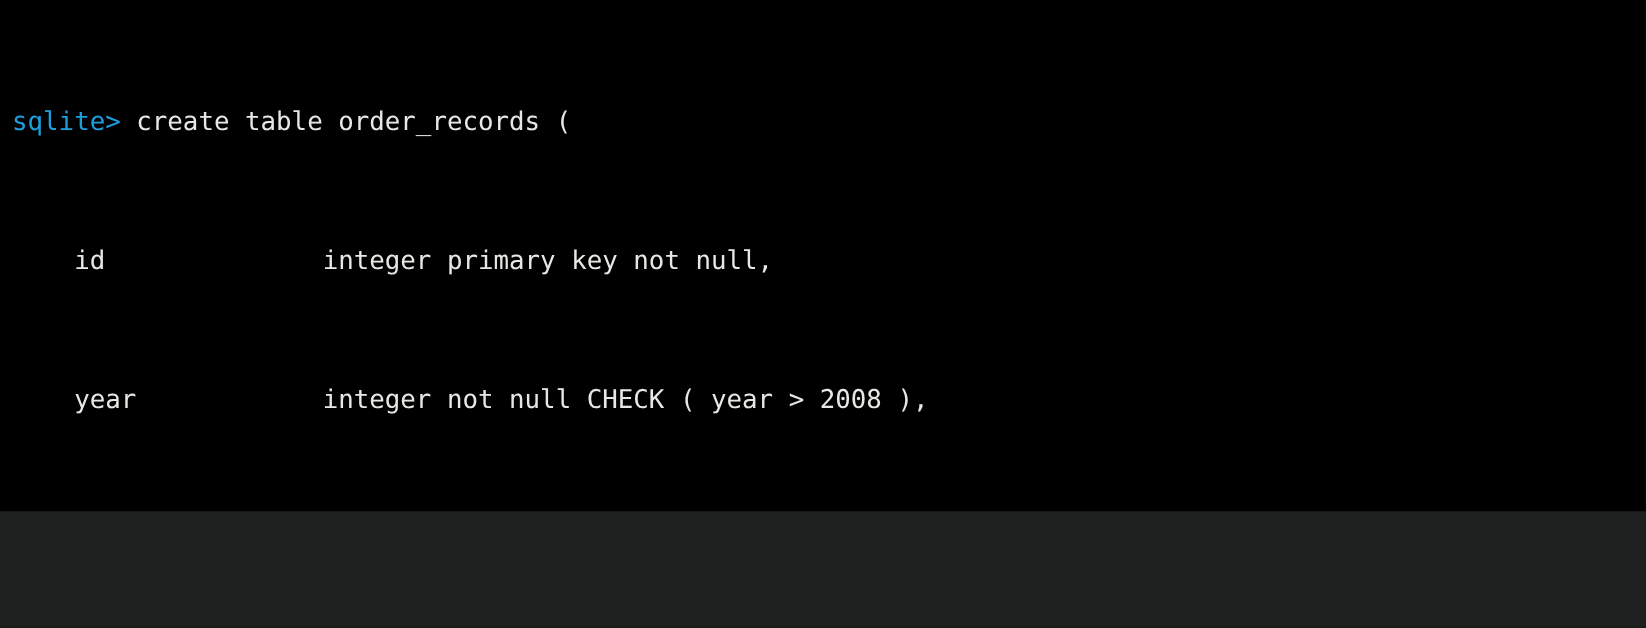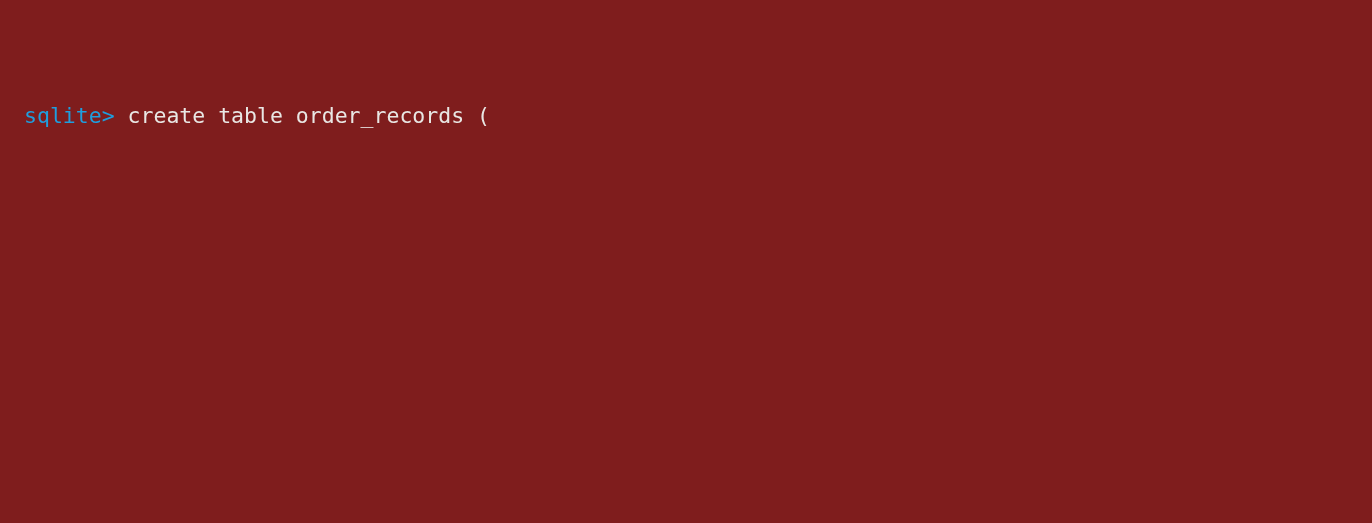--- a/index.html
+++ b/index.html
@@ -7,28 +7,28 @@
     padding: 0;
     background: #1e1f1f;
   }
   body {
     width: 1372px;
     height: 523px;
     overflow: hidden;
   }
   #terminal {
     width: 1372px;
-    height: 523px;
-    background: #7f1d1d;
+    height: 426px;
+    background: #000000;
     font-family: "DejaVu Sans Mono", "Liberation Mono", monospace;
     font-size: 21.5px;
     line-height: 29px;
     letter-spacing: 0px;
     color: #e9e7e4;
-    padding: 14px;
+    padding: 0;
     box-sizing: border-box;
     position: relative;
     white-space: pre;
     -webkit-font-smoothing: none;
   }
   .line {
     height: 29px;
     line-height: 29px;
     white-space: pre;
     position: relative;
@@ -39,21 +39,23 @@
   .prompt   { color: #1f9ede; }
   .txt      { color: #e9e7e4; }
 </style>
 </head>
 <body>
 
 <div id="terminal">
 
   <div class="line"><span class="prompt">sqlite&gt;</span><span class="txt"> create table order_records (</span></div>
 
+  <div class="line"><span class="txt">    id              integer primary key not null,</span></div>
 
+  <div class="line"><span class="txt">    year            integer not null CHECK ( year &gt; 2008 ),</span></div>
 
 
   
 
   
 
   
 
   
 

